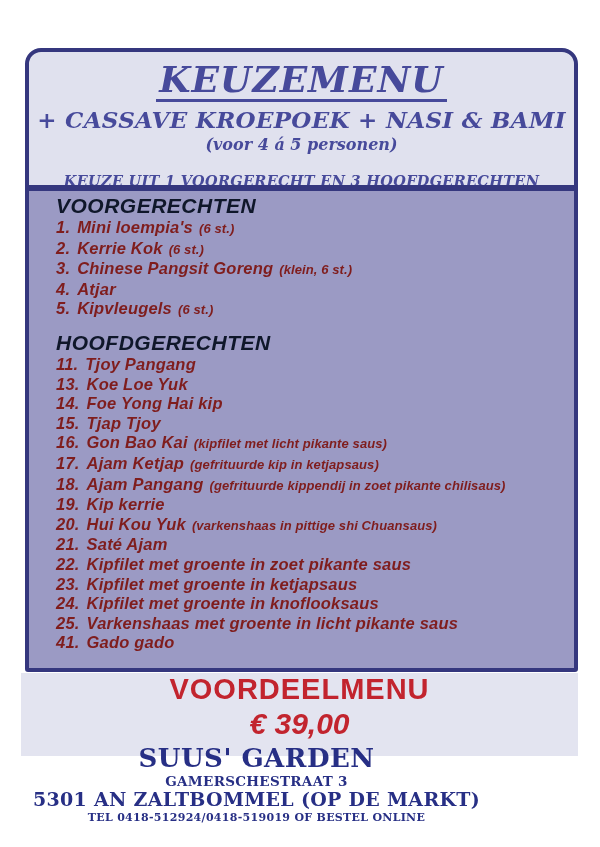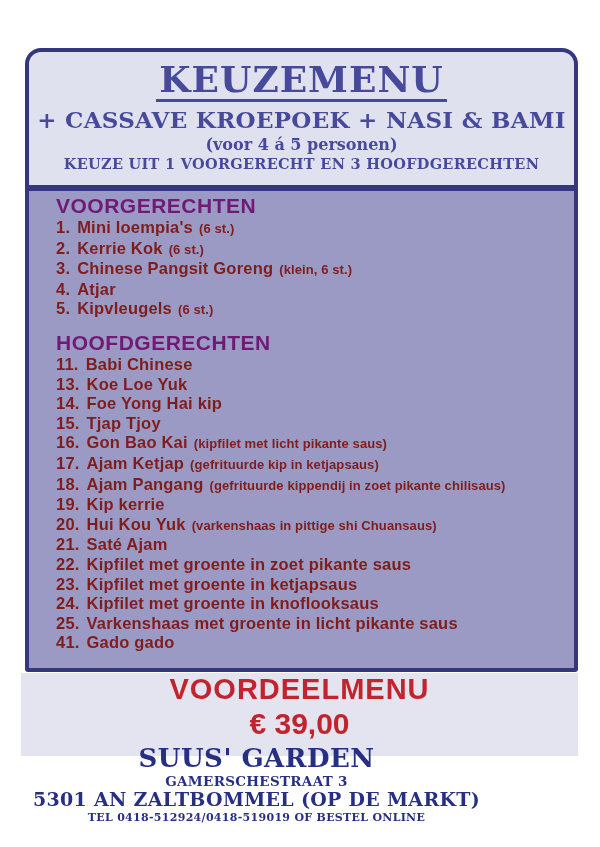--- a/index.html
+++ b/index.html
@@ -8,61 +8,61 @@
     font-family:"Liberation Sans", sans-serif;
     -webkit-font-smoothing:antialiased;
   }
   .page { position:relative; width:600px; height:847px; background:#ffffff; overflow:hidden; }
 
   
   .menu-box {
     position:absolute; left:25px; top:48px; width:553px; height:624px;
     box-sizing:border-box; background:#e0e1ee;
     border:4px solid #35377e; border-radius:16px 16px 3px 3px;
-    display:flex; flex-direction:column; overflow:hidden;
+    display:flex; flex-direction:column; overflow:hidden;font-style:italic;
   }
 
   
   .header {
     flex:0 0 auto; height:133px; box-sizing:border-box; padding-top:7px;
     text-align:center; color:#474a9b; font-family:"DejaVu Serif", serif;
   }
   .title-text {
     display:inline-block; font-size:36px; font-weight:bold; letter-spacing:1px;
     line-height:1.12; border-bottom:3px solid #474a9b; padding:0 3px 0;
   }
   .subtitle { font-size:23px; font-weight:bold; margin-top:4px; letter-spacing:0.3px; }
   .serving  { font-size:16px; font-weight:bold; margin-top:2px; }
-  .instruction { font-size:14.5px; font-weight:bold; margin-top:1px; letter-spacing:0.3px; }
+  .instruction { font-size:14.5px; font-weight:bold; margin-top:18px; letter-spacing:0.3px; }
 
   
   .panel {
     flex:1 1 auto; background:#9b9ac4; border-top:6px solid #35377e;
     padding:3px 8px 0 27px; overflow:hidden;
   }
   .section-heading {
-    font-size:21px; font-weight:bold; color:#701a75;
+    font-size:21px; font-weight:bold; color:#0f172a;
     letter-spacing:0.5px; line-height:24px;
   }
   .mains-heading { margin-top:11px; }
   .menu-item {
     color:#7f1d1d; font-weight:bold; font-size:16.5px; line-height:19.6px;
     white-space:nowrap; letter-spacing:0.2px;
   }
   .item-number { margin-right:7px; }
   .item-detail { font-size:13px; margin-left:6px; letter-spacing:0.1px; }
 
   
   .deal-band {
     position:absolute; left:21px; top:673px; width:557px; height:83px;
     box-sizing:border-box; background:#e3e4f0;
     text-align:center; color:#c2242e;
   }
   .deal-title { font-size:29px; font-weight:bold; letter-spacing:1px; }
-  .deal-price { font-size:30px; font-weight:bold; margin-top:1px; }
+  .deal-price { font-size:30px; font-weight:bold; margin-top:1px;font-style:italic; }
 
   
   .footer {
     position:absolute; left:0; top:744px; width:513px; text-align:center;
     color:#272f85; font-family:"DejaVu Serif", serif; font-weight:bold;
   }
   .restaurant-name { font-size:26px; line-height:29px; letter-spacing:0.5px; }
   .footer-line.street { font-size:13.5px; line-height:17px; letter-spacing:0.3px; }
   .footer-line.city   { font-size:19px;   line-height:18px; letter-spacing:0.3px; }
   .footer-line.phone  { font-size:11px;   line-height:19px; letter-spacing:0.3px; }
@@ -87,21 +87,21 @@
       <div class="section-heading starters-heading">VOORGERECHTEN</div>
       <div id="starters-list">
           <div class="menu-item"><span class="item-number">1.</span><span class="item-name">Mini loempia's</span><span class="item-detail">(6 st.)</span></div>
           <div class="menu-item"><span class="item-number">2.</span><span class="item-name">Kerrie Kok</span><span class="item-detail">(6 st.)</span></div>
           <div class="menu-item"><span class="item-number">3.</span><span class="item-name">Chinese Pangsit Goreng</span><span class="item-detail">(klein, 6 st.)</span></div>
           <div class="menu-item"><span class="item-number">4.</span><span class="item-name">Atjar</span></div>
           <div class="menu-item"><span class="item-number">5.</span><span class="item-name">Kipvleugels</span><span class="item-detail">(6 st.)</span></div>
         </div>
       <div class="section-heading mains-heading">HOOFDGERECHTEN</div>
       <div id="mains-list">
-          <div class="menu-item"><span class="item-number">11.</span><span class="item-name">Babi Chinese</span></div>
+          <div class="menu-item"><span class="item-number">11.</span><span class="item-name">Tjoy Pangang</span></div>
           <div class="menu-item"><span class="item-number">13.</span><span class="item-name">Koe Loe Yuk</span></div>
           <div class="menu-item"><span class="item-number">14.</span><span class="item-name">Foe Yong Hai kip</span></div>
           <div class="menu-item"><span class="item-number">15.</span><span class="item-name">Tjap Tjoy</span></div>
           <div class="menu-item"><span class="item-number">16.</span><span class="item-name">Gon Bao Kai</span><span class="item-detail">(kipfilet met licht pikante saus)</span></div>
           <div class="menu-item"><span class="item-number">17.</span><span class="item-name">Ajam Ketjap</span><span class="item-detail">(gefrituurde kip in ketjapsaus)</span></div>
           <div class="menu-item"><span class="item-number">18.</span><span class="item-name">Ajam Pangang</span><span class="item-detail">(gefrituurde kippendij in zoet pikante chilisaus)</span></div>
           <div class="menu-item"><span class="item-number">19.</span><span class="item-name">Kip kerrie</span></div>
           <div class="menu-item"><span class="item-number">20.</span><span class="item-name">Hui Kou Yuk</span><span class="item-detail">(varkenshaas in pittige shi Chuansaus)</span></div>
           <div class="menu-item"><span class="item-number">21.</span><span class="item-name">Saté Ajam</span></div>
           <div class="menu-item"><span class="item-number">22.</span><span class="item-name">Kipfilet met groente in zoet pikante saus</span></div>

